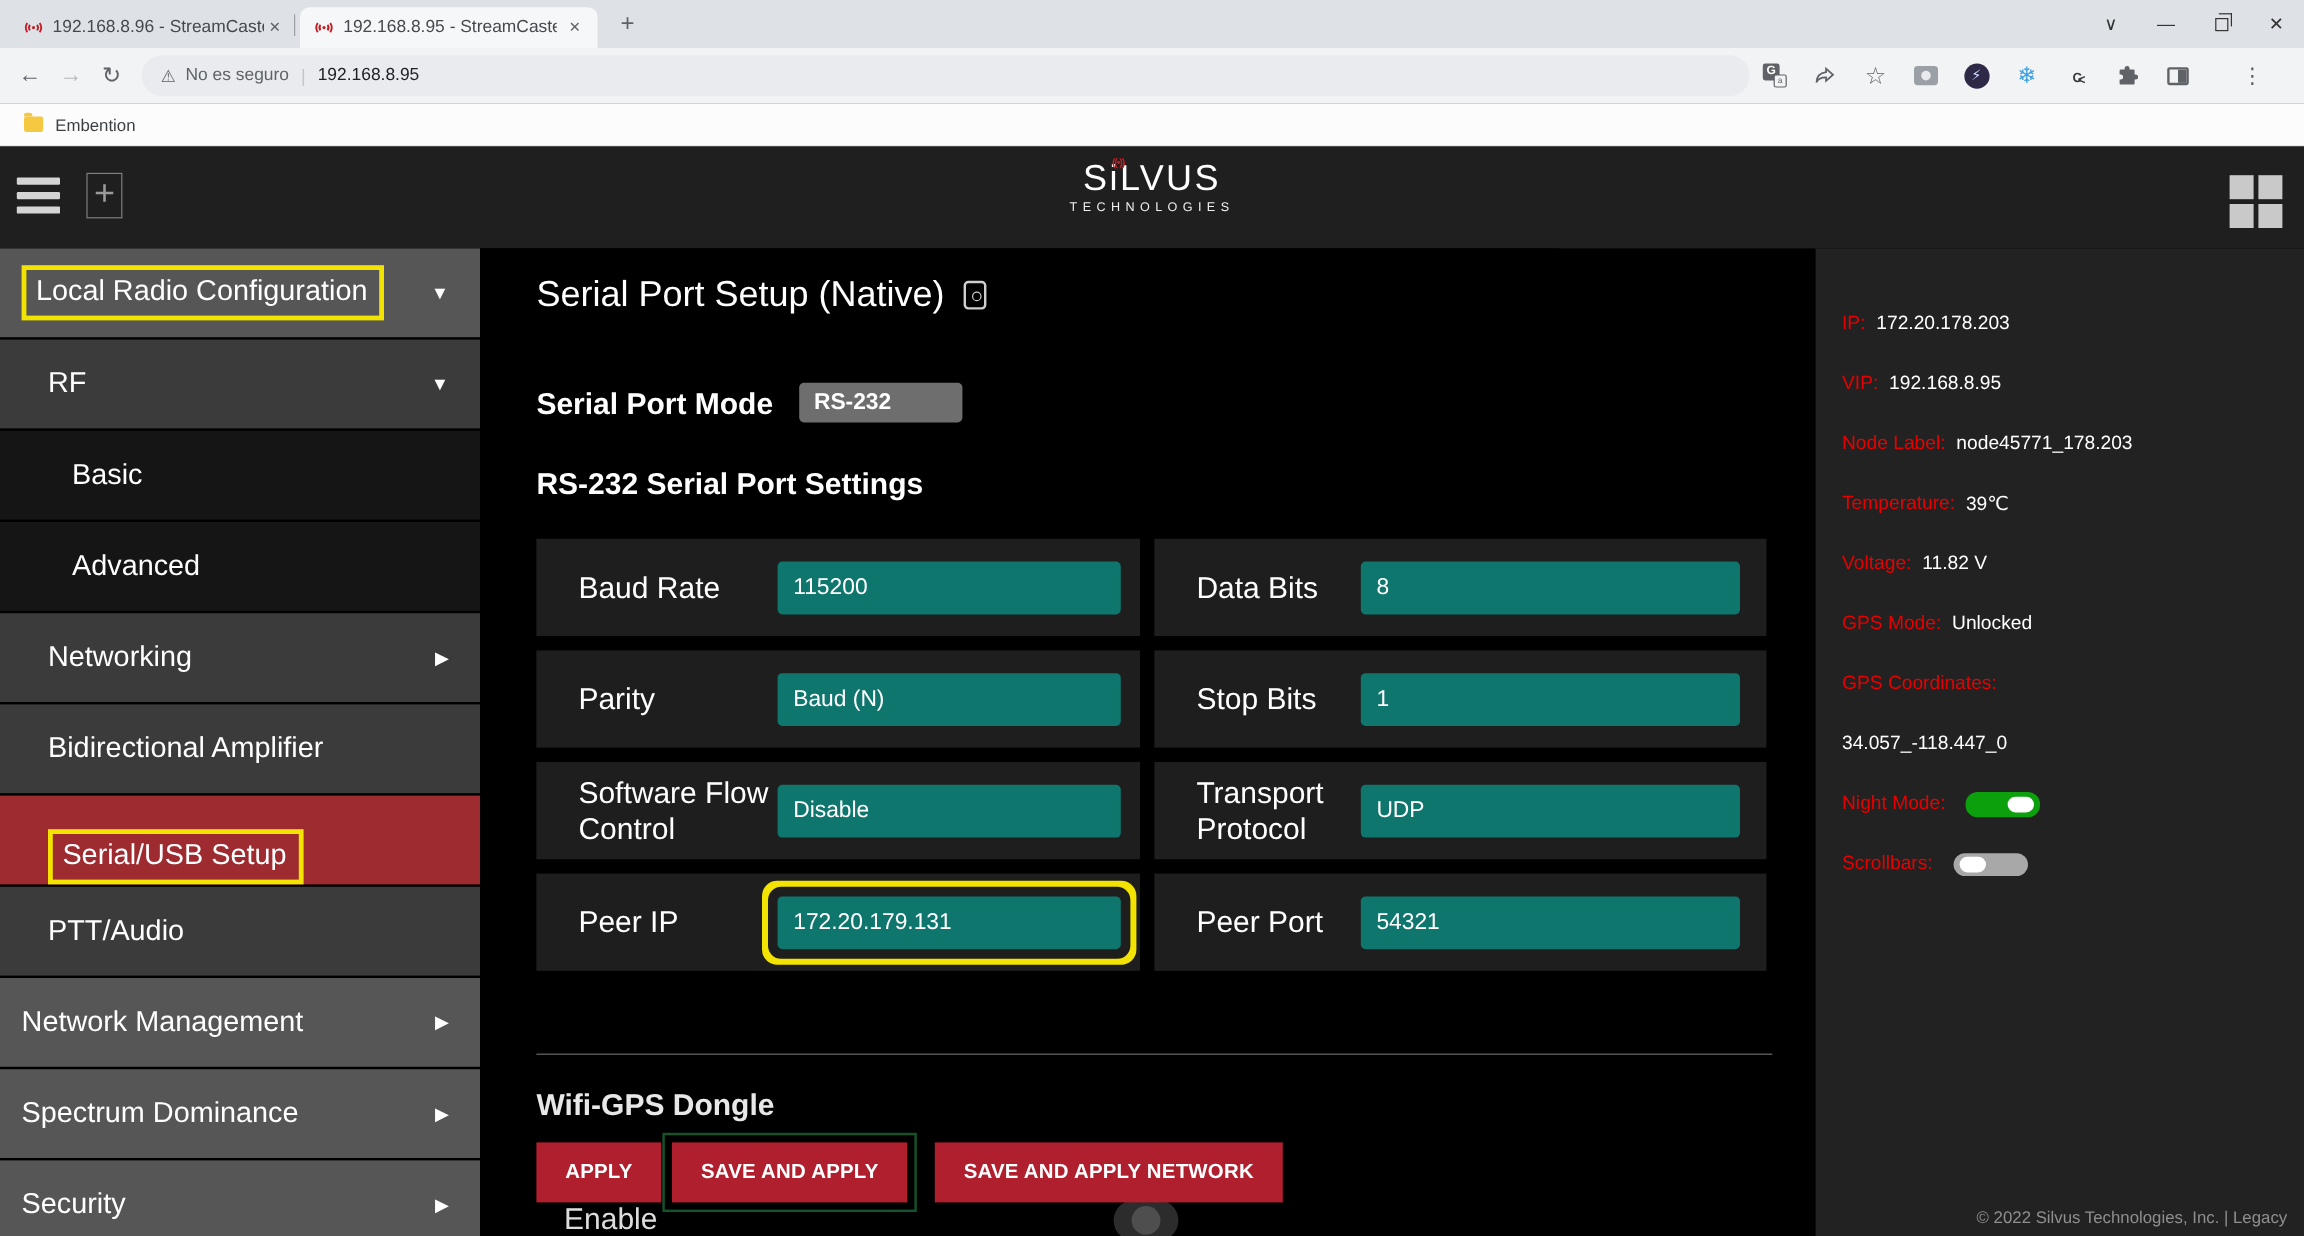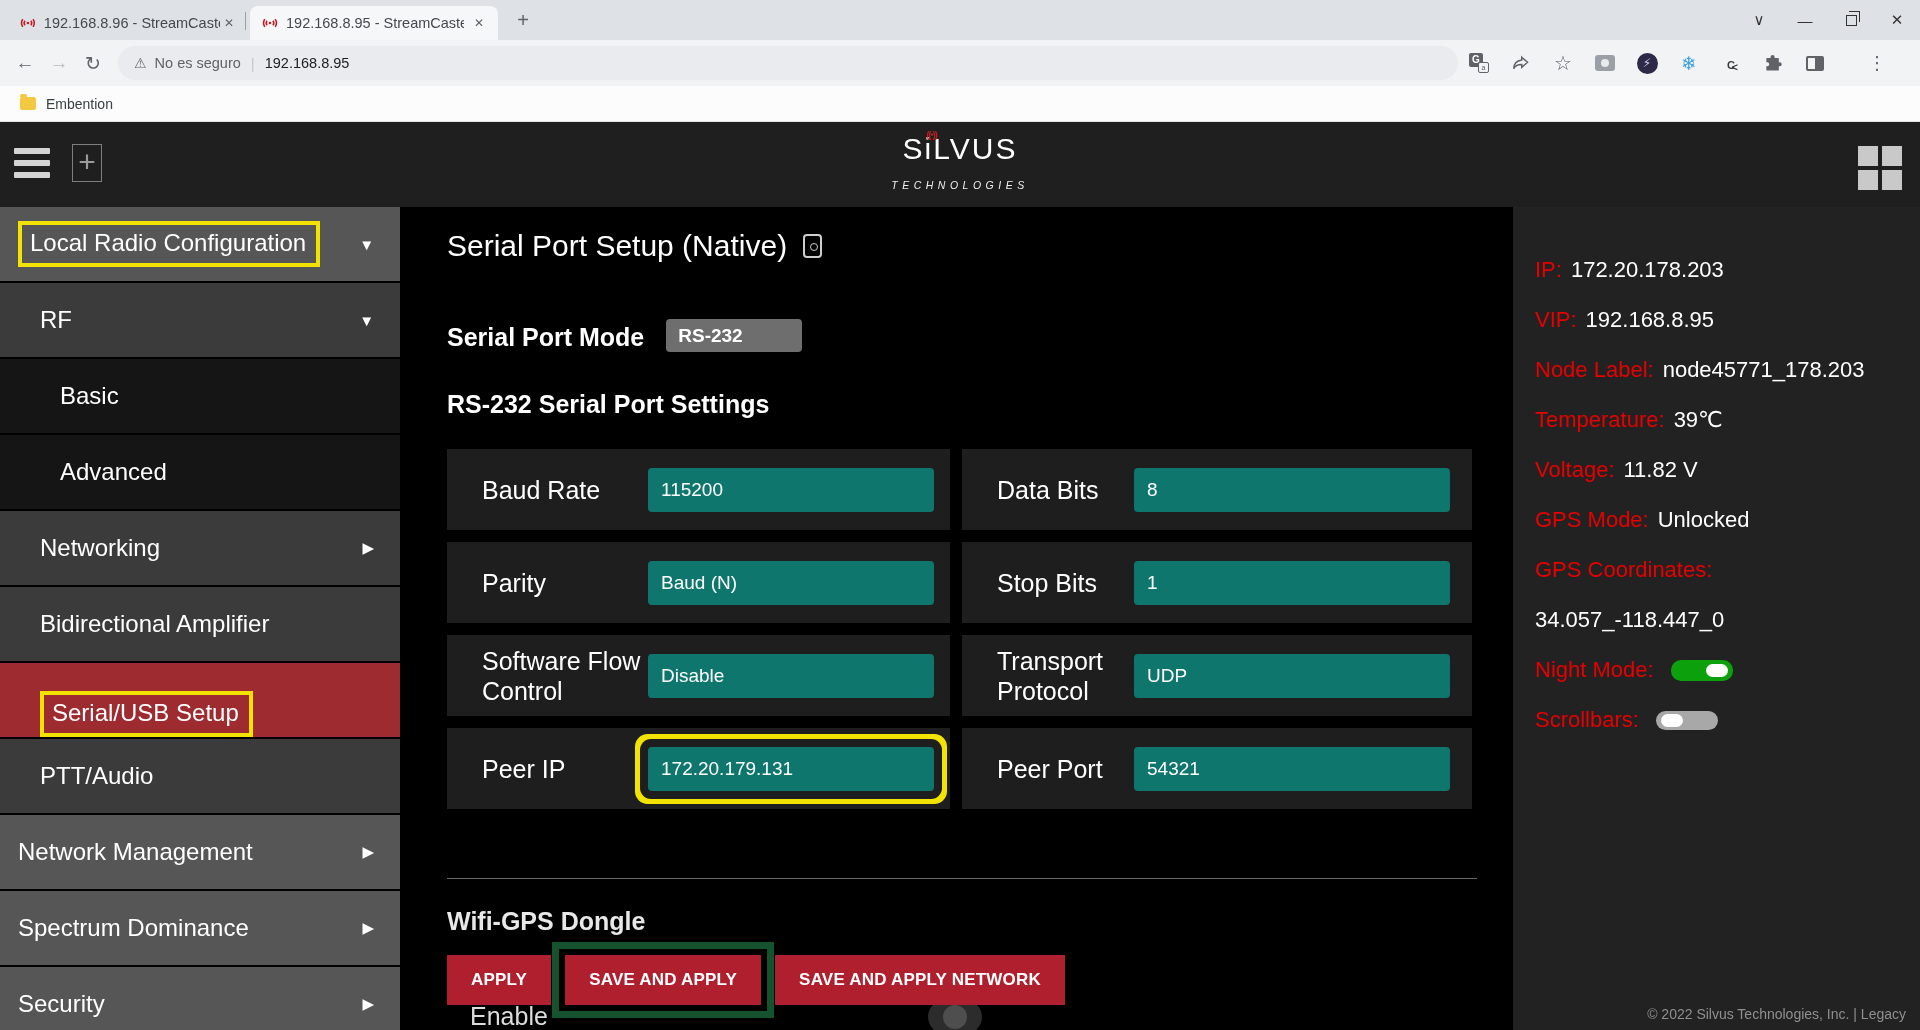--- a/index.html
+++ b/index.html
@@ -48,21 +48,21 @@
   .bookbar .blabel { margin-left:10px; font-size:14px; color:#3c4043; }
 
   
   .phead { position:absolute; top:122px; left:0; right:0; height:85px; background:#1f1f1f; }
   .burger { position:absolute; left:14px; top:26px; width:36px; }
   .burger div { height:6px; background:#d4d4d4; border-radius:1px; margin-bottom:6px; }
   .plusbox { position:absolute; left:72px; top:22px; width:30px; height:38px; border:1px solid #7e7e7e; color:#9a9a9a; font-size:30px; text-align:center; line-height:34px; font-weight:300; }
   .logo { position:absolute; left:0; right:0; top:10px; text-align:center; color:#fff; }
   .logo .lt { font-size:30px; letter-spacing:2px; position:relative; display:inline-block; }
   .logo .ant { position:absolute; left:24px; top:-2px; color:#c41e24; font-size:9px; letter-spacing:-1px; font-weight:bold; }
-  .logo .sub { font-size:10.5px; letter-spacing:4.5px; color:#efefef; margin-top:13px;font-style:italic; }
+  .logo .sub { font-size:10.5px; letter-spacing:4.5px; color:#efefef; margin-top:1px; }
   .gridico { position:absolute; right:18px; top:24px; width:44px; height:44px; display:grid; grid-template-columns:20px 20px; grid-template-rows:20px 20px; gap:4px; }
   .gridico div { background:#c9c9c9; }
 
   
   .lsb { position:absolute; top:207px; left:0; width:400px; bottom:0; background:#000; }
   .lsb .item { height:74px; margin-bottom:2px; display:flex; align-items:center; color:#fff; font-size:24px; position:relative; cursor:pointer; }
   .lsb .l1 { padding-left:18px; background:#565656; }
   .lsb .l2 { padding-left:40px; background:#3b3b3b; }
   .lsb .l3 { padding-left:60px; background:#151515; }
   .lsb .red { background:#9d2b2f;align-items:flex-end; }
@@ -85,27 +85,27 @@
   .c1 .finput { left:201px; width:286px; }
   .c2 .finput { left:172px; width:316px; }
   .finput.hl { box-shadow:0 0 0 8px #1e1e1e, 0 0 0 13px #f2e400; }
   .mdivider { position:absolute; left:47px; top:671px; width:1030px; height:1px; background:#6a6a6a; }
   .wifihead { position:absolute; left:47px; top:700px; font-size:25px; font-weight:bold; color:#e8e8e8; }
   .enrow { position:absolute; left:70px; top:795px; font-size:25px; color:#ddd; }
   .entoggle { position:absolute; left:528px; top:793px; width:54px; height:34px; border-radius:17px; background:#2c2c2c; }
   .entoggle:after { content:""; position:absolute; left:15px; top:5px; width:24px; height:24px; border-radius:50%; background:#4e4e4e; }
   .btnrow { position:absolute; left:47px; top:745px; display:flex; align-items:center; }
   .rbtn { height:50px; background:#b01f2e; color:#fff; border:none; font-family:inherit; font-weight:bold; font-size:17px; padding:0 24px; margin-right:11px; letter-spacing:0.2px; cursor:pointer; }
-  .btn-ybox { border:7px solid #14532d; padding:6px; margin:-10px 1px -10px -10px; }
+  .btn-ybox { border:2px solid #14532d; padding:6px; margin:-10px 15px -10px -10px; }
   .btn-ybox .rbtn { margin-right:0; }
 
   
   .rsb { position:absolute; top:207px; right:0; width:407px; bottom:0; background:#222222; }
   .rsb .rows { padding:38px 0 0 22px; }
-  .srow { height:50px; font-size:22px; display:flex; align-items:center;text-align:right; }
+  .srow { height:50px; font-size:16px; display:flex; align-items:center;text-align:right; }
   .srow .slabel { color:#e80000; margin-right:9px; white-space:pre; }
   .srow .sval { color:#fff; }
   .tgl { position:relative; width:62px; height:21px; border-radius:10px; margin-left:8px; }
   .tgl.on { background:#0ca10c; }
   .tgl.off { background:#a8a8a8; height:19px; }
   .tgl .knob { position:absolute; top:4px; width:22px; height:13px; border-radius:7px; background:#fff; }
   .tgl.on .knob { right:5px; }
   .tgl.off .knob { left:5px; top:3.5px; }
   .copyright { position:absolute; right:14px; bottom:8px; font-size:14px; color:#8f8f8f; }
 </style>

